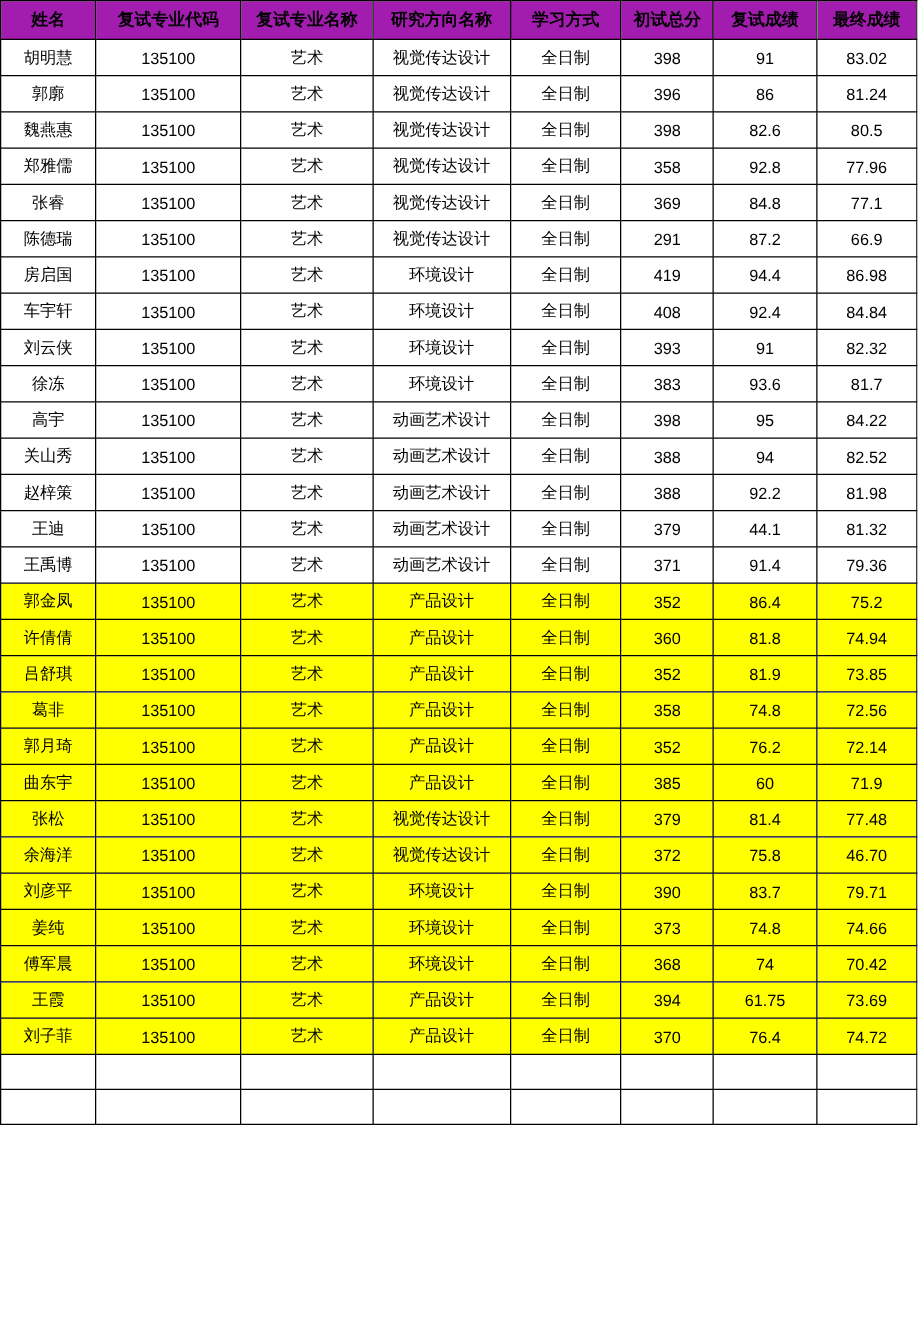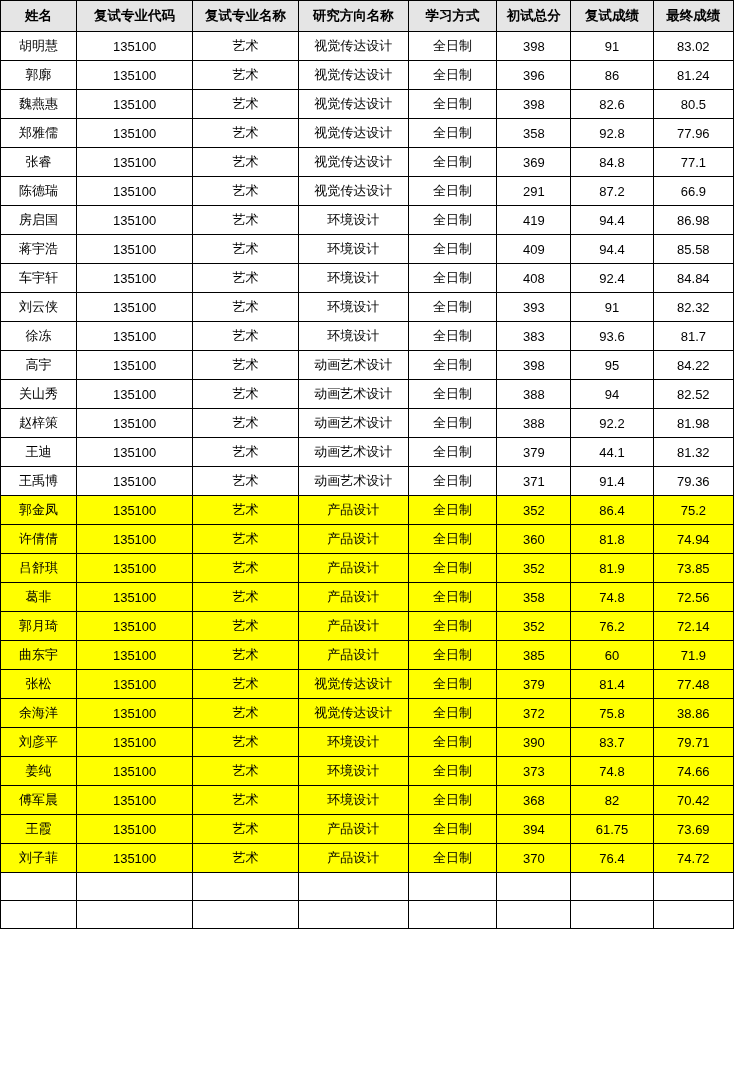--- a/index.html
+++ b/index.html
@@ -32,21 +32,21 @@
     color: #000000;
     height: 28px;
     padding: 0 2px;
     white-space: nowrap;
     overflow: hidden;
   }
   table.grid thead th {
     font-weight: bold;
     font-size: 13.5px;
     height: 30px;
-    background: #e5e5e5;
+    background: #a21caf;
     font-family: Liberation Serif, serif;
   }
   tr.highlight td {
     background: #ffff00;
   }
   tr.blank td {
     height: 27px;
     background: #ffffff;
   }
   
@@ -151,30 +151,20 @@
           <td>房启国</td>
           <td>135100</td>
           <td>艺术</td>
           <td>环境设计</td>
           <td>全日制</td>
           <td>419</td>
           <td>94.4</td>
           <td>86.98</td>
         </tr>
         <tr>
-          <td>蒋宇浩</td>
-          <td>135100</td>
-          <td>艺术</td>
-          <td>环境设计</td>
-          <td>全日制</td>
-          <td>409</td>
-          <td>94.4</td>
-          <td>85.58</td>
-        </tr>
-        <tr>
           <td>车宇轩</td>
           <td>135100</td>
           <td>艺术</td>
           <td>环境设计</td>
           <td>全日制</td>
           <td>408</td>
           <td>92.4</td>
           <td>84.84</td>
         </tr>
         <tr>
@@ -318,21 +308,21 @@
           <td>77.48</td>
         </tr>
         <tr class="highlight">
           <td>余海洋</td>
           <td>135100</td>
           <td>艺术</td>
           <td>视觉传达设计</td>
           <td>全日制</td>
           <td>372</td>
           <td>75.8</td>
-          <td>38.86</td>
+          <td>46.70</td>
         </tr>
         <tr class="highlight">
           <td>刘彦平</td>
           <td>135100</td>
           <td>艺术</td>
           <td>环境设计</td>
           <td>全日制</td>
           <td>390</td>
           <td>83.7</td>
           <td>79.71</td>
@@ -347,21 +337,21 @@
           <td>74.8</td>
           <td>74.66</td>
         </tr>
         <tr class="highlight">
           <td>傅军晨</td>
           <td>135100</td>
           <td>艺术</td>
           <td>环境设计</td>
           <td>全日制</td>
           <td>368</td>
-          <td>82</td>
+          <td>74</td>
           <td>70.42</td>
         </tr>
         <tr class="highlight">
           <td>王霞</td>
           <td>135100</td>
           <td>艺术</td>
           <td>产品设计</td>
           <td>全日制</td>
           <td>394</td>
           <td>61.75</td>

